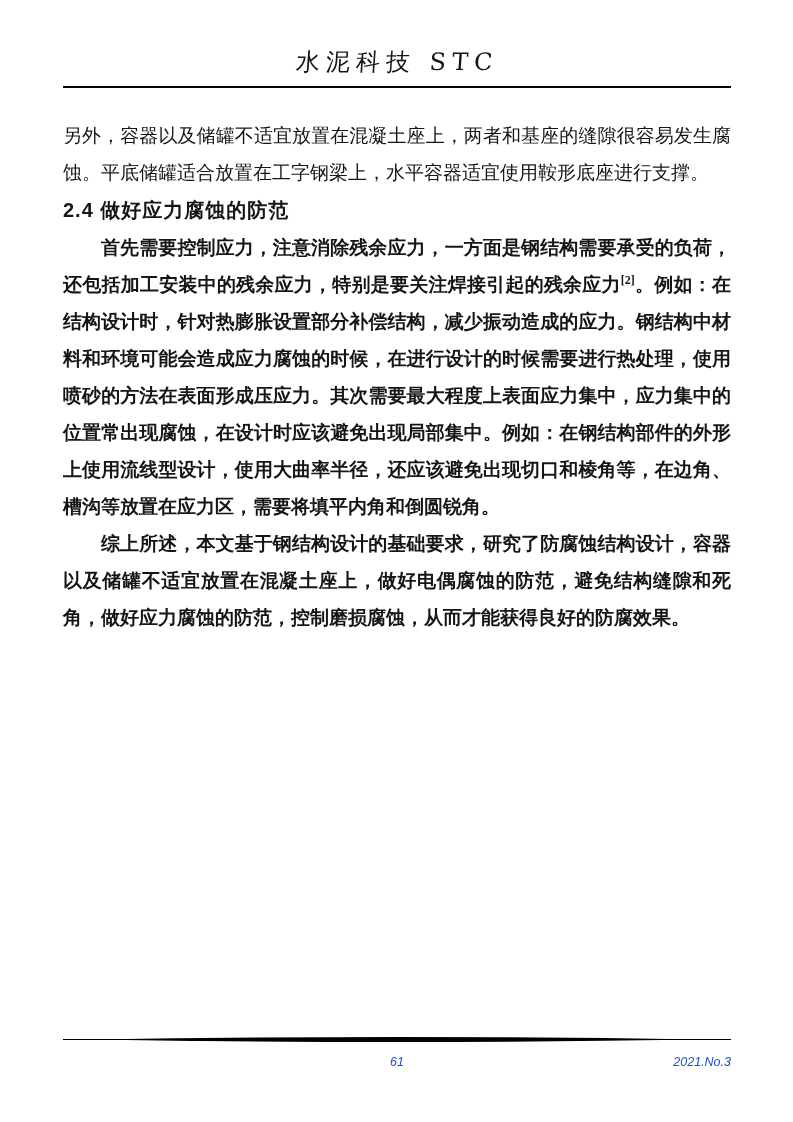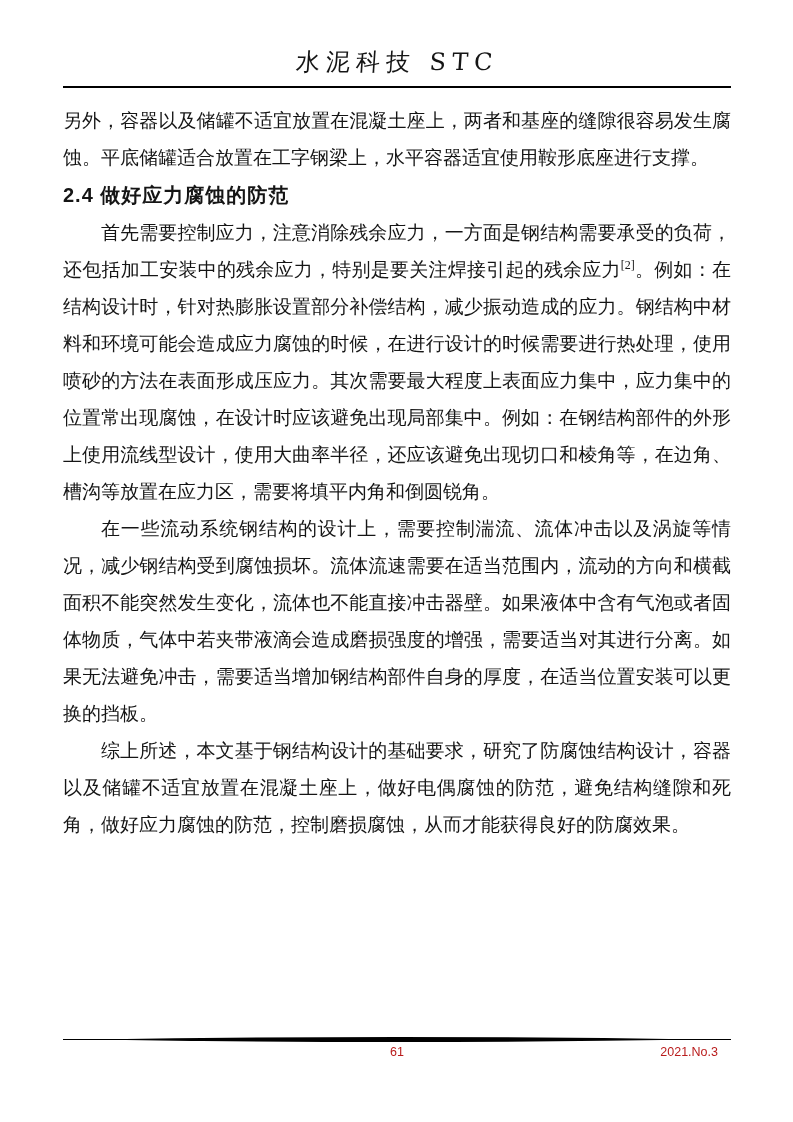--- a/index.html
+++ b/index.html
@@ -32,32 +32,33 @@
     letter-spacing: 6px;
     font-family: "DejaVu Serif", serif;
     transform: skewX(-4deg);
   }
   .header-rule {
     border: none;
     border-top: 2px solid #000;
     margin: 8px 0 0 0;
   }
   .body-block {
-    margin-top: 14px;
+    margin-top: 29px;
   }
   p {
     margin: 0;
   }
   .para {
     font-size: 19px;
     line-height: 37px;
     text-align: justify;
   }
   .indent {
     text-indent: 2em;
+    font-weight: bold;
   }
   .sec-heading {
     font-family: Liberation Sans, sans-serif;
     font-weight: bold;
     font-size: 20px;
     line-height: 38px;
     margin: 0;
     letter-spacing: 1px;
   }
   sup.cite {
@@ -101,34 +102,35 @@
     position: absolute;
     left: 0;
     top: 0;
     width: 100%;
     height: 9px;
     display: block;
   }
   .footer-row {
     position: relative;
     height: 18px;
-    margin-top: 1px;
+    margin-top: 11px;
     font-family: "Liberation Sans", "DejaVu Sans", sans-serif;
     font-size: 12.5px;
-    color: #b91c1c;
+    color: #1d4ed8;
+    font-style: italic;
   }
   .page-number {
     position: absolute;
     left: 0;
     right: 0;
     text-align: center;
   }
   .issue-number {
     position: absolute;
-    right: 13px;
+    right: 0;
     top: 0;
   }
 </style>
 </head>
 <body>
 
 <div class="page">
 
   <div class="content">
 
@@ -139,21 +141,20 @@
 
     <div class="body-block">
 
       <p class="para">另外，容器以及储罐不适宜放置在混凝土座上，两者和基座的缝隙很容易发生腐蚀。平底储罐适合放置在工字钢梁上，水平容器适宜使用鞍形底座进行支撑。</p>
 
       <h2 class="sec-heading">2.4 做好应力腐蚀的防范</h2>
 
       <p class="para indent"><span>首先需要控制应力，注意消除残余应力，一方面是钢结构需要承受的负荷，还包括加工安装中的残余应力，特别是要关注焊接引起的残余应力</span><sup class="cite">[2]</sup><span>。例如：在结构设计时，针对热膨胀设置部分补偿结构，减少振动造成的应力。钢结构中材料和环境可能会造成应力腐蚀的时候，在进行设计的时候需要进行热处理，使用喷砂的方法在表面形成压应力。其次需要最大程度上表面应力集中，应力集中的位置常出现腐蚀，在设计时应该避免出现局部集中。例如：在钢结构部件的外形上使用流线型设计，使用大曲率半径，还应该避免出现切口和棱角等，在边角、槽沟等放置在应力区，需要将填平内角和倒圆锐角。</span></p>
 
 
-      <p class="para indent">在一些流动系统钢结构的设计上，需要控制湍流、流体冲击以及涡旋等情况，减少钢结构受到腐蚀损坏。流体流速需要在适当范围内，流动的方向和横截面积不能突然发生变化，流体也不能直接冲击器壁。如果液体中含有气泡或者固体物质，气体中若夹带液滴会造成磨损强度的增强，需要适当对其进行分离。如果无法避免冲击，需要适当增加钢结构部件自身的厚度，在适当位置安装可以更换的挡板。</p>
 
 
       <p class="para indent">综上所述，本文基于钢结构设计的基础要求，研究了防腐蚀结构设计，容器以及储罐不适宜放置在混凝土座上，做好电偶腐蚀的防范，避免结构缝隙和死角，做好应力腐蚀的防范，控制磨损腐蚀，从而才能获得良好的防腐效果。</p>
 
 
     </div>
   </div>
 
   <div class="page-footer">
     <div class="footer-rule">

